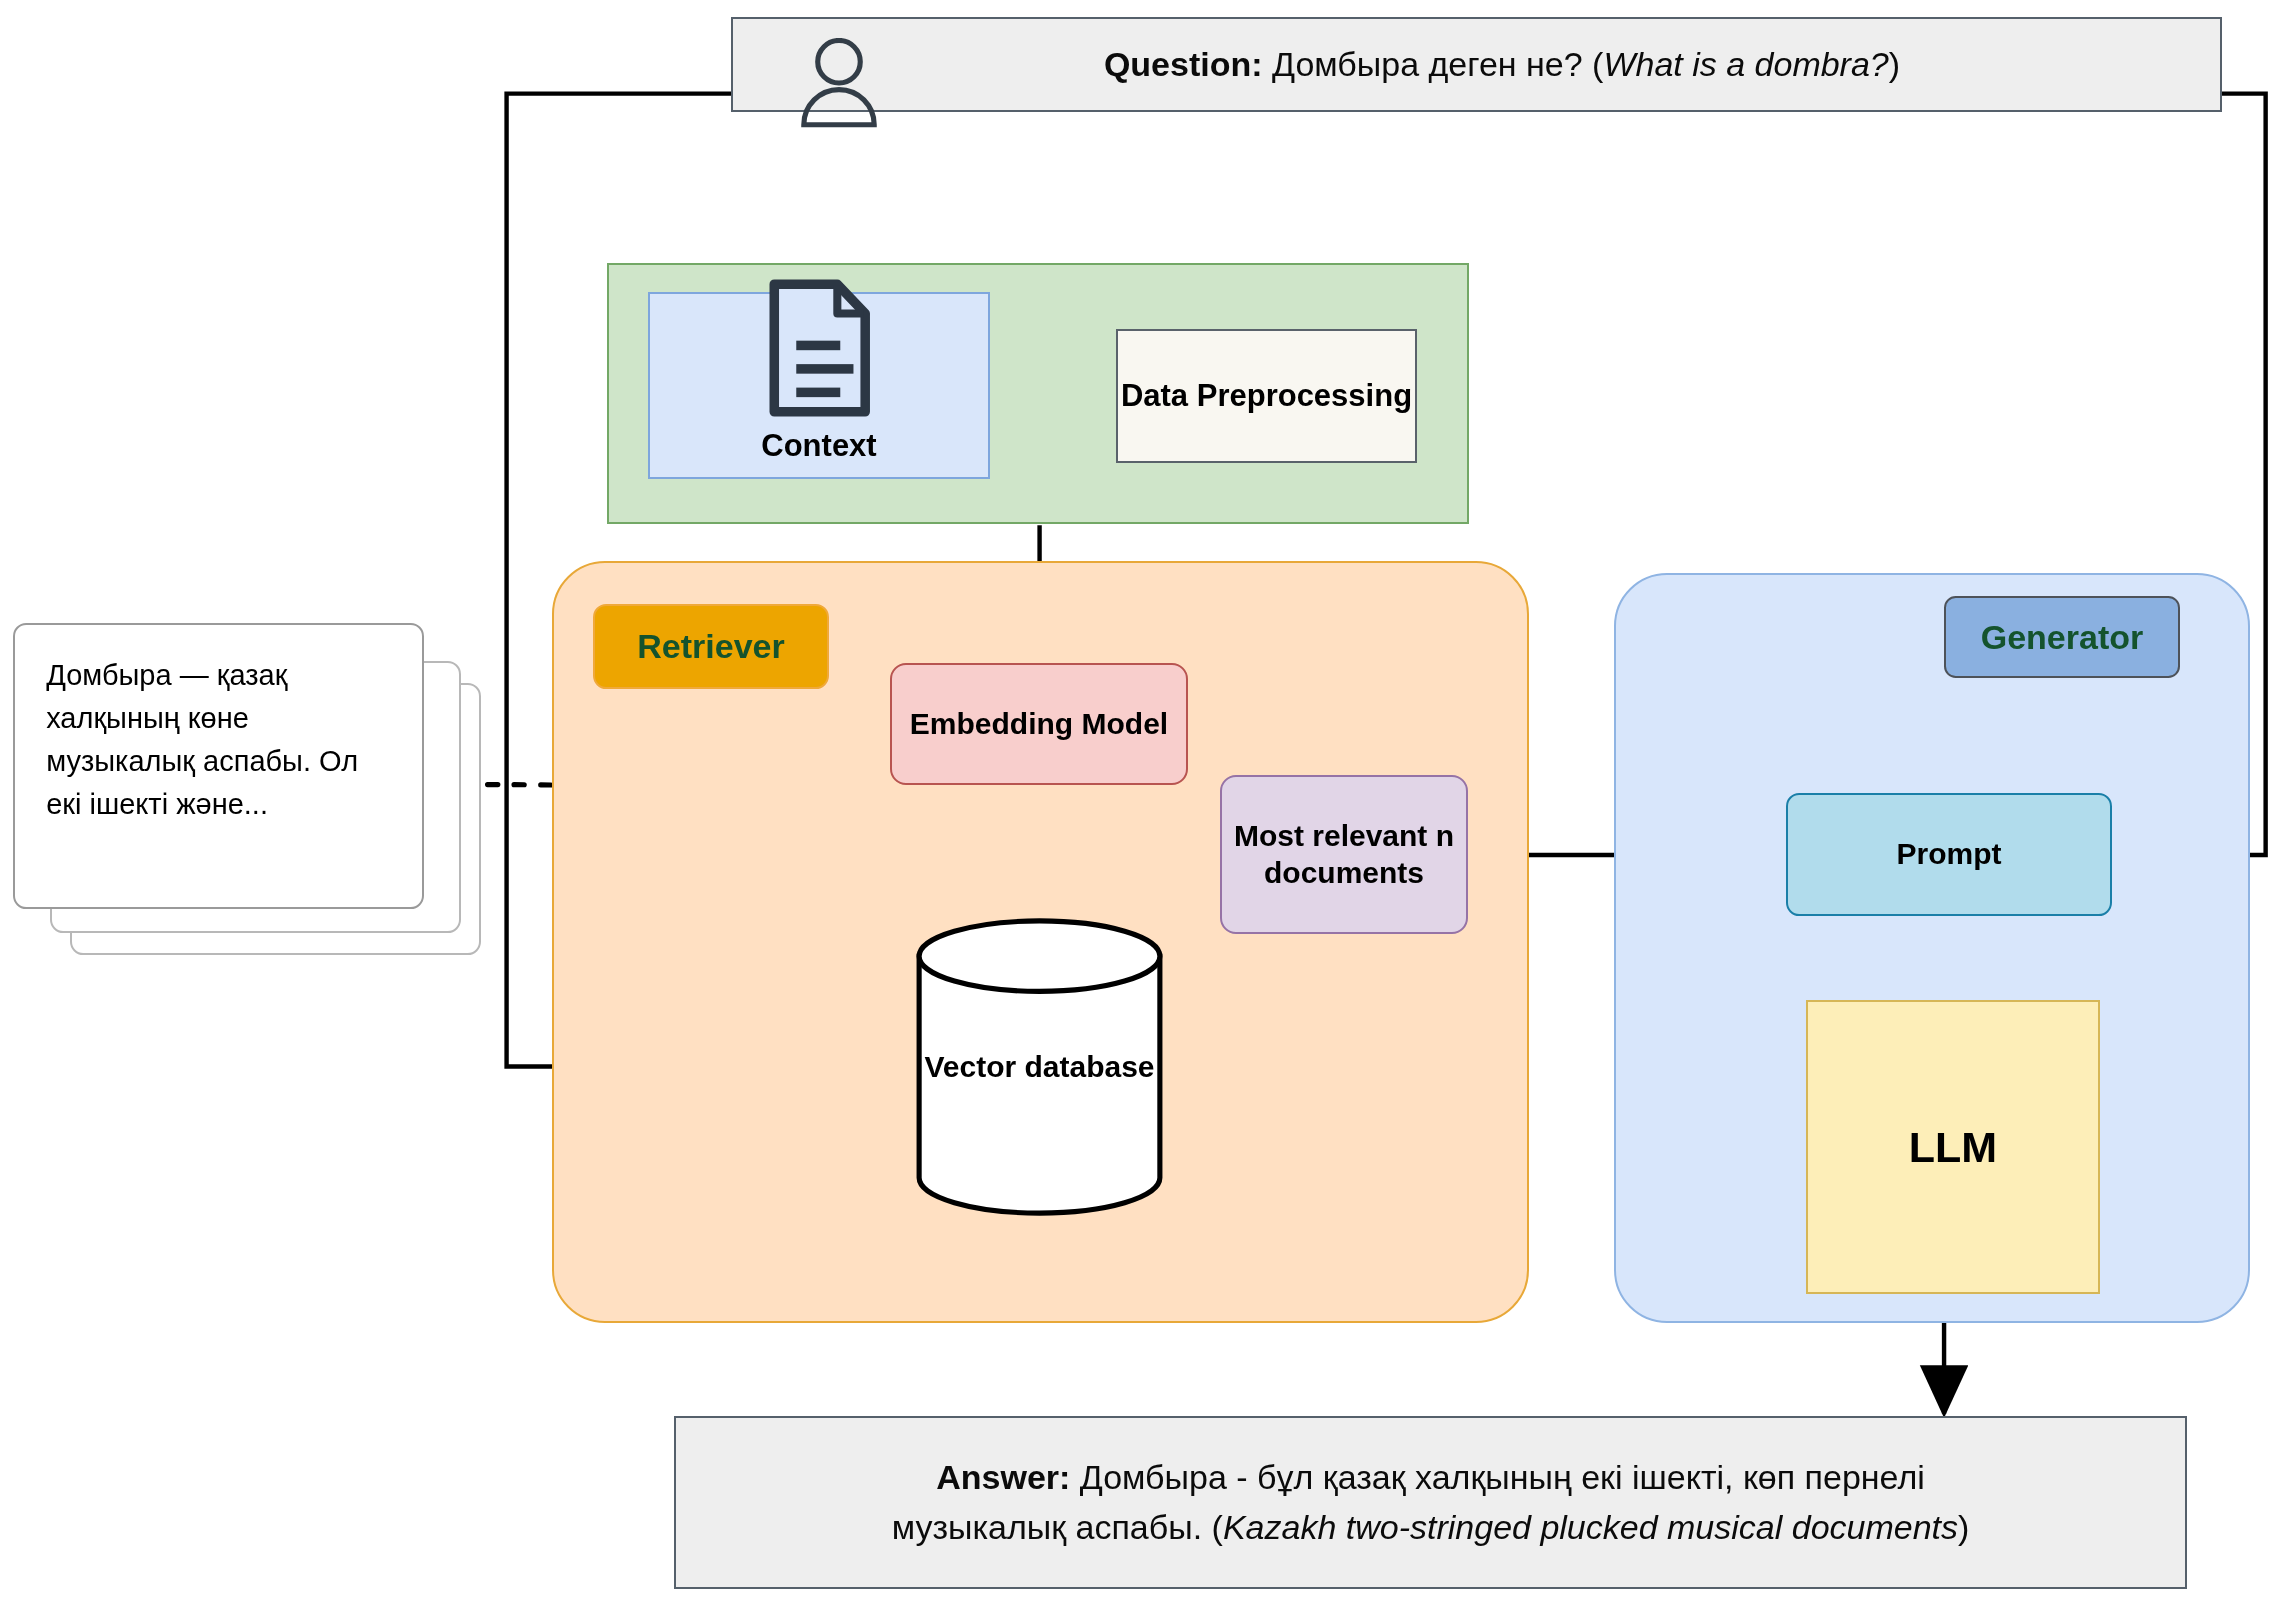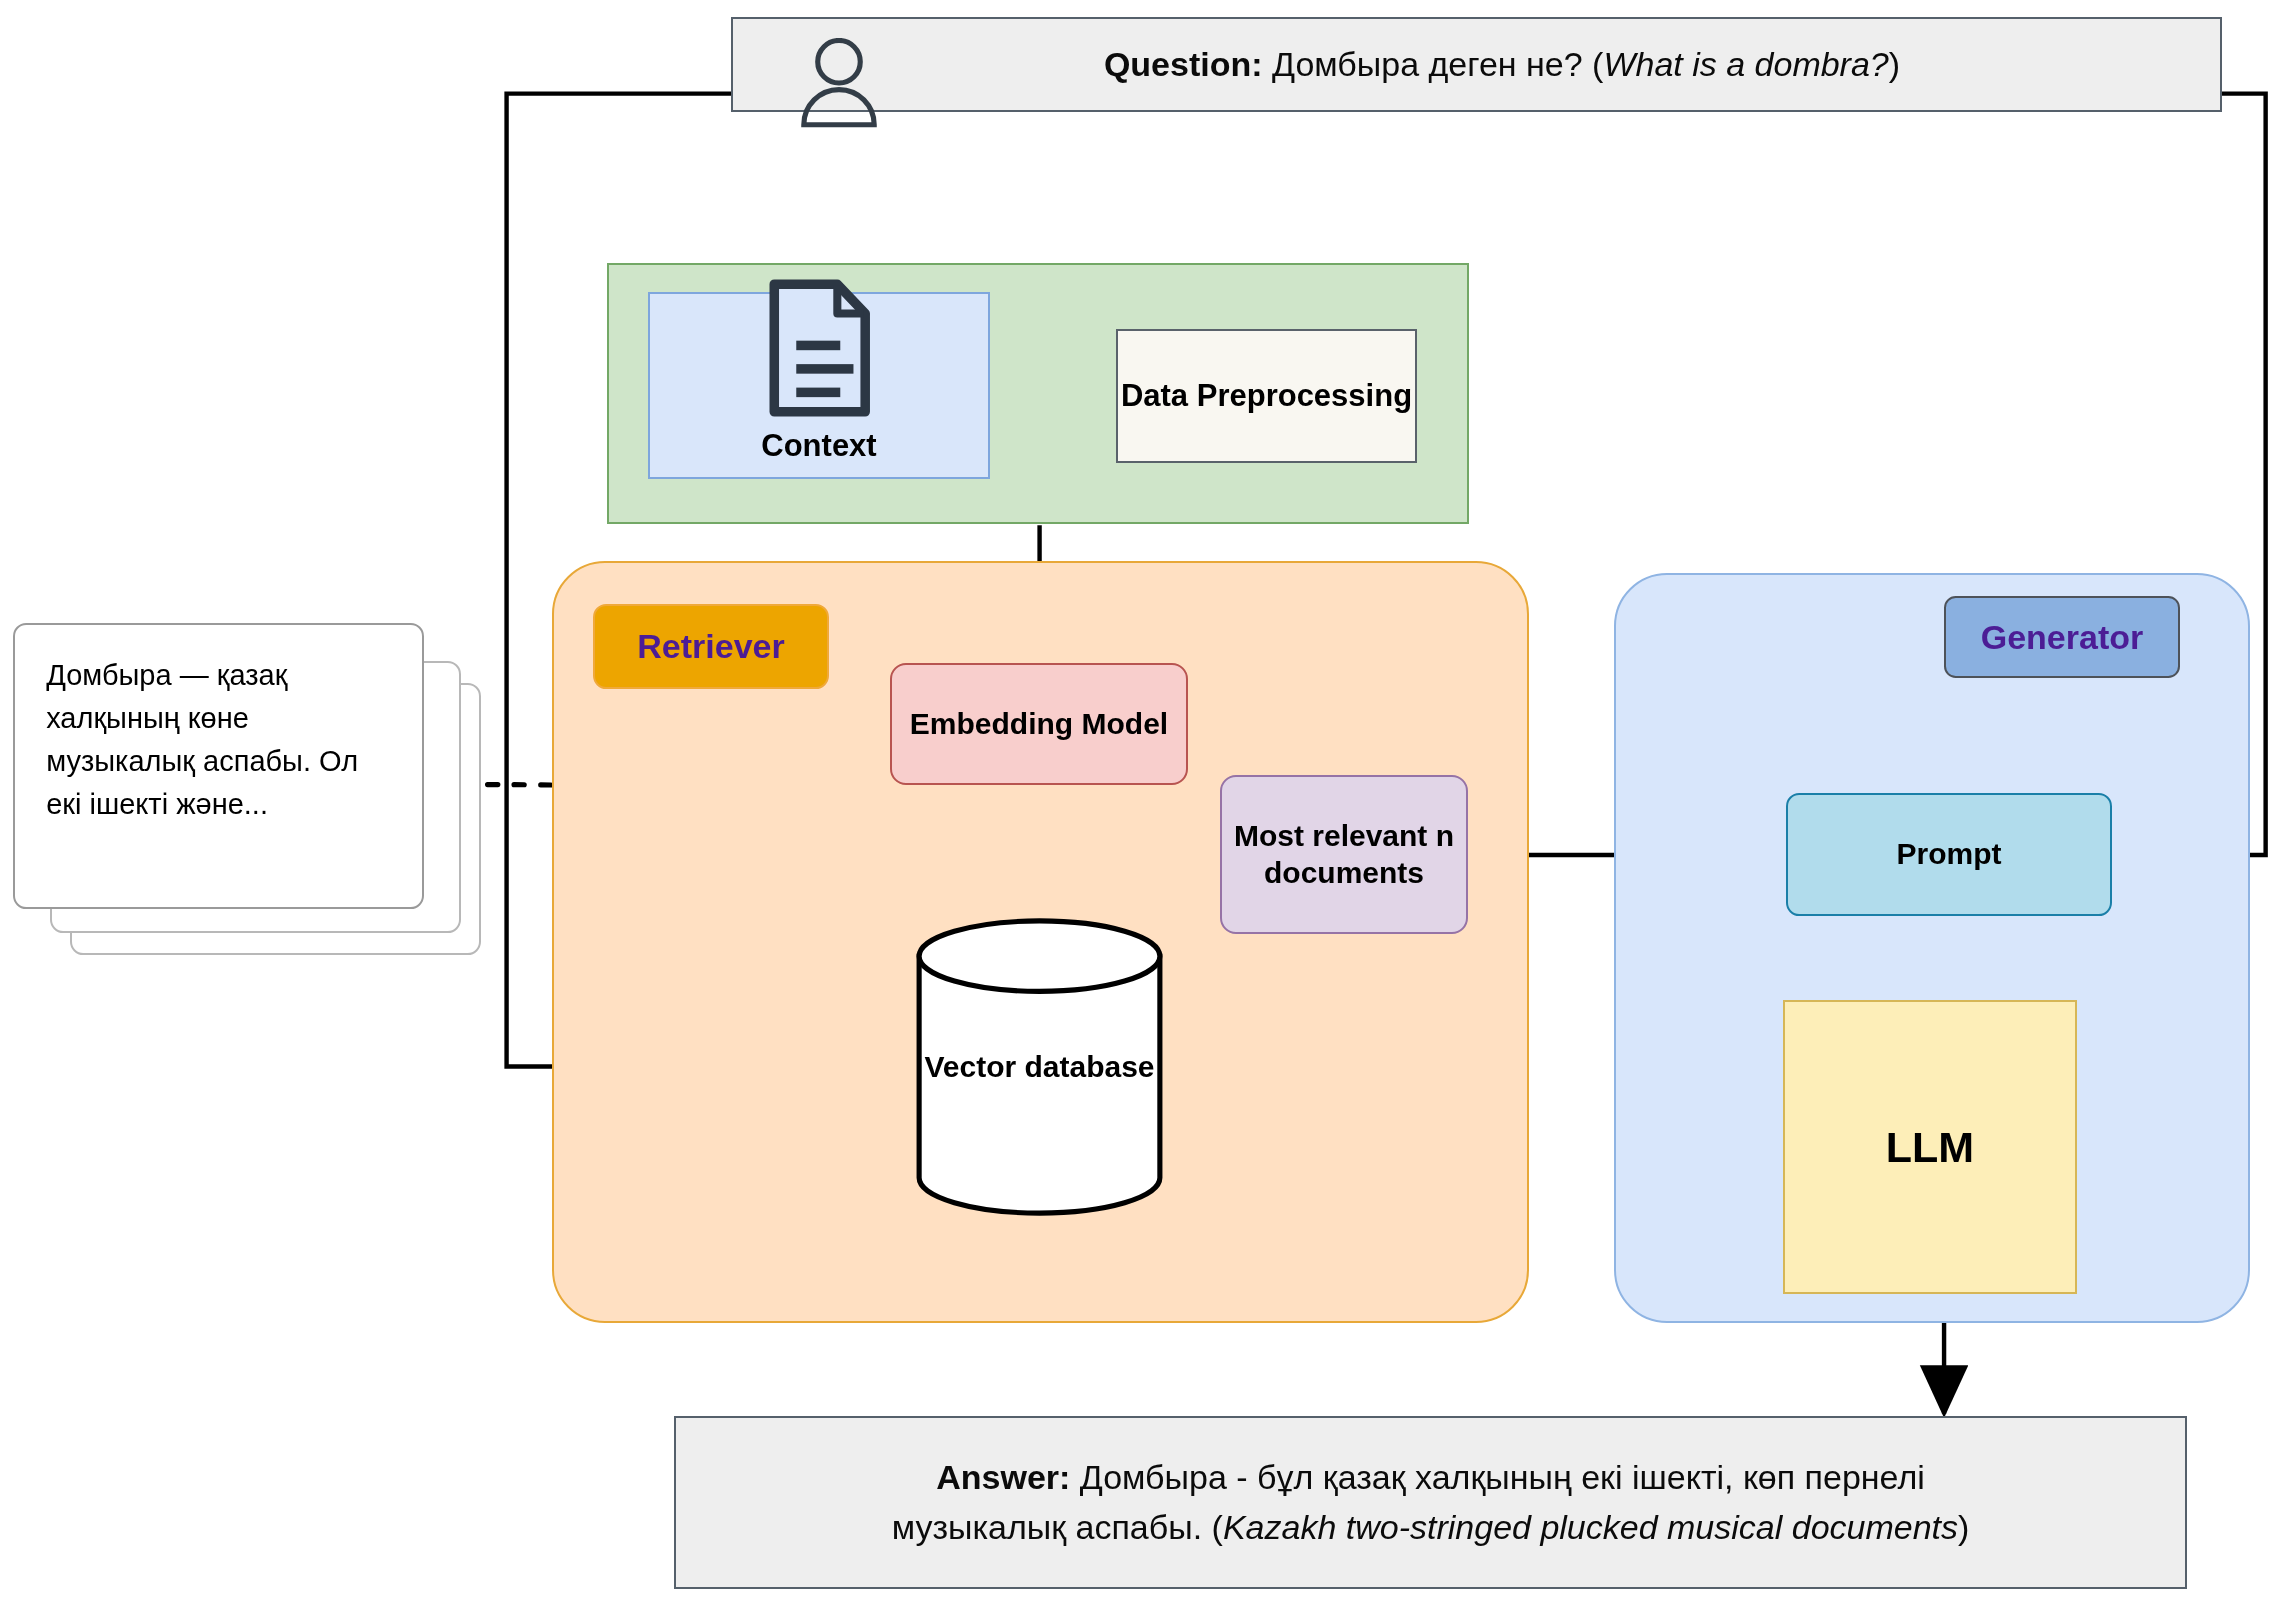--- a/index.html
+++ b/index.html
@@ -99,21 +99,21 @@
     background: #d8e6fb;
     border: 2.9px solid #8fb4e3;
     border-radius: 53px;
   }
   .badge {
     display: flex;
     align-items: center;
     justify-content: center;
     font-size: 34px;
     font-weight: bold;
-    color: #4c1d95;
+    color: #14532d;
   }
   .badge-retriever {
     background: #eda500;
     border: 2.2px solid #f0a93a;
     border-radius: 13.2px;
   }
   .badge-generator {
     background: #8ab0e0;
     border: 2.9px solid #4d5259;
     border-radius: 11.7px;
@@ -143,20 +143,21 @@
     border-radius: 16px;
   }
   .node-prompt {
     background: #b1dcec;
     border: 2.9px solid #1a7fa8;
     border-radius: 13.2px;
   }
   .node-llm {
     background: #fdeeb8;
     border: 2.9px solid #d6b656;
+    margin-left: 23px;
   }
   .node-llm .node-label { font-size: 43px; }
 
   
   .cyl-label {
     position: absolute;
     left: 0; right: 0;
     top: 50%;
     transform: translateY(-50%);
     text-align: center;

